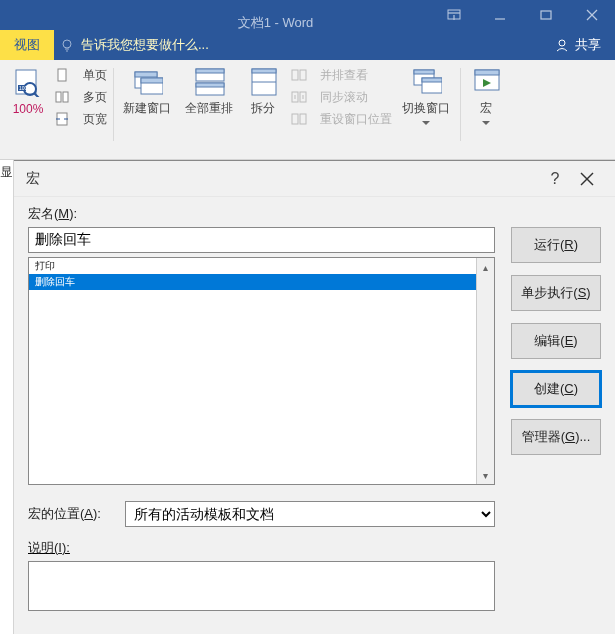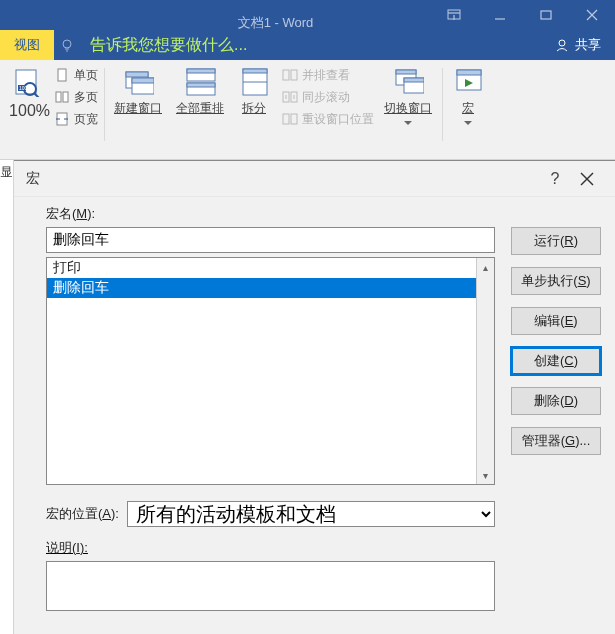--- a/index.html
+++ b/index.html
@@ -9,64 +9,64 @@
 .titlebar { height: 30px; background: #2b579a; display: flex; align-items: center; color: #b9c8e0; font-size: 13px; }
 .titlebar-title { flex: 1; text-align: center; padding-left: 120px; margin-top: 16px; }
 .titlebar-controls { display: flex; }
 .titlebar-btn { width: 46px; height: 30px; display: flex; align-items: center; justify-content: center; cursor: pointer; }
 .titlebar-btn svg { stroke: #b9c8e0; fill: none; stroke-width: 1.2; }
 
 
 .tabs-row { height: 30px; background: #2b579a; display: flex; align-items: center; }
 .tab { padding: 0 14px; height: 30px; display: flex; align-items: center; color: #fff; font-size: 13px; cursor: pointer; }
 .tab.active { background: #fde047; color: #2b579a; }
-.tellme { display: flex; align-items: center; color: #bef264; font-size: 16px; gap: 16px; margin-left: 6px; }
+.tellme { display: flex; align-items: center; color: #fef9c3; font-size: 13px; gap: 7px; margin-left: 6px; }
 .tellme svg { stroke: #9db3d4; fill: none; }
 .share { margin-left: auto; display:flex; align-items:center; gap:6px; padding: 0 14px; color:#fff; font-size:13px; }
 .share svg { stroke:#fff; fill:none; }
 
 
 .ribbon { height: 100px; background: #f1f1f1; border-bottom: 1px solid #d4d4d4; display: flex; padding: 4px 2px 0 2px; }
 .ribbon-group { display: flex; flex-direction: column; align-items: center; padding: 0 4px; position: relative; }
 .ribbon-group + .ribbon-group::before { content:""; position:absolute; left:0; top:4px; bottom:18px; width:1px; background:#d9d9d9; }
 .ribbon-top { display: flex; flex-direction: row; gap: 2px; }
 .rcol { display:flex; flex-direction:column; }
-.rsmall { display:flex; align-items:center; gap:4px; font-size:12px; color:#444; height:22px; padding:0 2px; cursor:pointer; }
+.rsmall { display:flex; align-items:center; gap:13px; font-size:12px; color:#444; height:22px; padding:0 2px; cursor:pointer; }
 .rsmall.disabled { color:#b0b0b0; }
 .rsmall .icon-sq { width:16px; height:16px; display:inline-block; }
-.rbig { display:flex; flex-direction:column; align-items:center; gap:2px; padding:2px 6px; cursor:pointer; font-size:12px; color:#444;text-decoration:underline; }
+.rbig { display:flex; flex-direction:column; align-items:center; gap:2px; padding:2px 6px; cursor:pointer; font-size:12px; color:#444; }
 .rbig .bigicon { width:32px; height:32px; display:flex; align-items:center; justify-content:center; }
-.zoom { font-size:16px; color:#404040; text-align:right; margin-top:2px; }
+.zoom { font-size:12px; color:#be185d; text-align:center; margin-top:2px; }
 .caret { width:0;height:0;border-left:4px solid transparent;border-right:4px solid transparent;border-top:4px solid #666; margin-top:2px;}
 
 
 .left-sliver { position:absolute; left:0; top:160px; width:14px; bottom:0; background:#fff; border-right:1px solid #d4d4d4; font-size:12px; color:#333; padding-top:4px; text-align:center; }
 
 
 .dialog { position:absolute; left:14px; top:160px; right:0; bottom:0; background:#f1f1f1; border-top:1px solid #888; }
 .dlg-titlebar { height:36px; display:flex; align-items:center; padding:0 12px; border-bottom:1px solid #e7e7e7;}
 .dlg-title { flex:1; font-size:14px; color:#333; }
 .dlg-tctrl { width:32px; height:32px; display:flex; align-items:center; justify-content:center; font-size:16px; color:#444; cursor:pointer;}
 .dlg-body { padding: 8px 14px 12px 14px; display:flex; gap:16px; }
-.dlg-left { flex:1; display:flex; flex-direction:column;margin-left:18px; }
+.dlg-left { flex:1; display:flex; flex-direction:column; }
 .dlg-right { width:90px; display:flex; flex-direction:column; gap:12px; padding-top:22px; }
 .lbl { font-size:13px; color:#222; margin-bottom:4px; }
 .txt-input { width:100%; height:26px; border:1px solid #888; padding:0 6px; font-size:14px; background:#fff; }
 .listbox { position:relative; margin-top:4px; border:1px solid #888; background:#fff; height:228px; display:flex; }
 .listbox-items { flex:1; overflow:hidden; }
-.list-item { font-size:14px; padding:1px 6px; cursor:pointer; color:#222; }
+.list-item { font-size:10px; padding:1px 6px; cursor:pointer; color:#222; }
 .list-item.selected { background:#0078d7; color:#fff; }
 .listbox-scroll { width:18px; background:#f0f0f0; border-left:1px solid #ccc; position:relative; }
 .scroll-arrow { height:18px; display:flex; align-items:center; justify-content:center; color:#666; font-size:10px; cursor:pointer;}
-.btn { height:28px; border:1px solid #adadad; background:#e1e1e1; font-size:13px; color:#222; cursor:pointer; }
+.btn { height:36px; border:1px solid #adadad; background:#e1e1e1; font-size:13px; color:#222; cursor:pointer; }
 .btn.focused { outline:2px solid #0078d7; outline-offset:-1px; box-shadow: inset 0 0 0 1px #0078d7; }
-.loc-row { display:flex; align-items:center; gap:8px; margin-top:16px; }
+.loc-row { display:flex; align-items:center; gap:24px; margin-top:16px; }
 .loc-row .lbl { margin:0; }
 .select-wrap { flex:1; display:flex; }
-.select-wrap select { flex:1; height:26px; border:1px solid #888; background:#fff; font-size:20px; padding:0 4px;}
+.select-wrap select { flex:1; height:26px; border:1px solid #888; background:#fff; font-size:14px; padding:0 4px;}
 .desc-area { margin-top:12px;text-decoration:underline; }
 .desc-box { width:100%; height:50px; border:1px solid #888; background:#fff; }
 
 .underline { text-decoration: underline; }
 </style>
 </head>
 <body>
 
 <div class="titlebar">
   <div class="titlebar-title">文档1 - Word</div>
@@ -292,17 +292,16 @@
         <div class="lbl">说明(<span class="underline">I</span>):</div>
         <div class="desc-box"></div>
       </div>
     </div>
 
     <div class="dlg-right">
       <button class="btn">运行(<span class="underline">R</span>)</button>
       <button class="btn">单步执行(<span class="underline">S</span>)</button>
       <button class="btn">编辑(<span class="underline">E</span>)</button>
       <button class="btn focused">创建(<span class="underline">C</span>)</button>
-      <button class="btn">删除(<span class="underline">D</span>)</button>
       <button class="btn">管理器(<span class="underline">G</span>)...</button>
     </div>
   </div>
 </div>
 
 </body></html>

